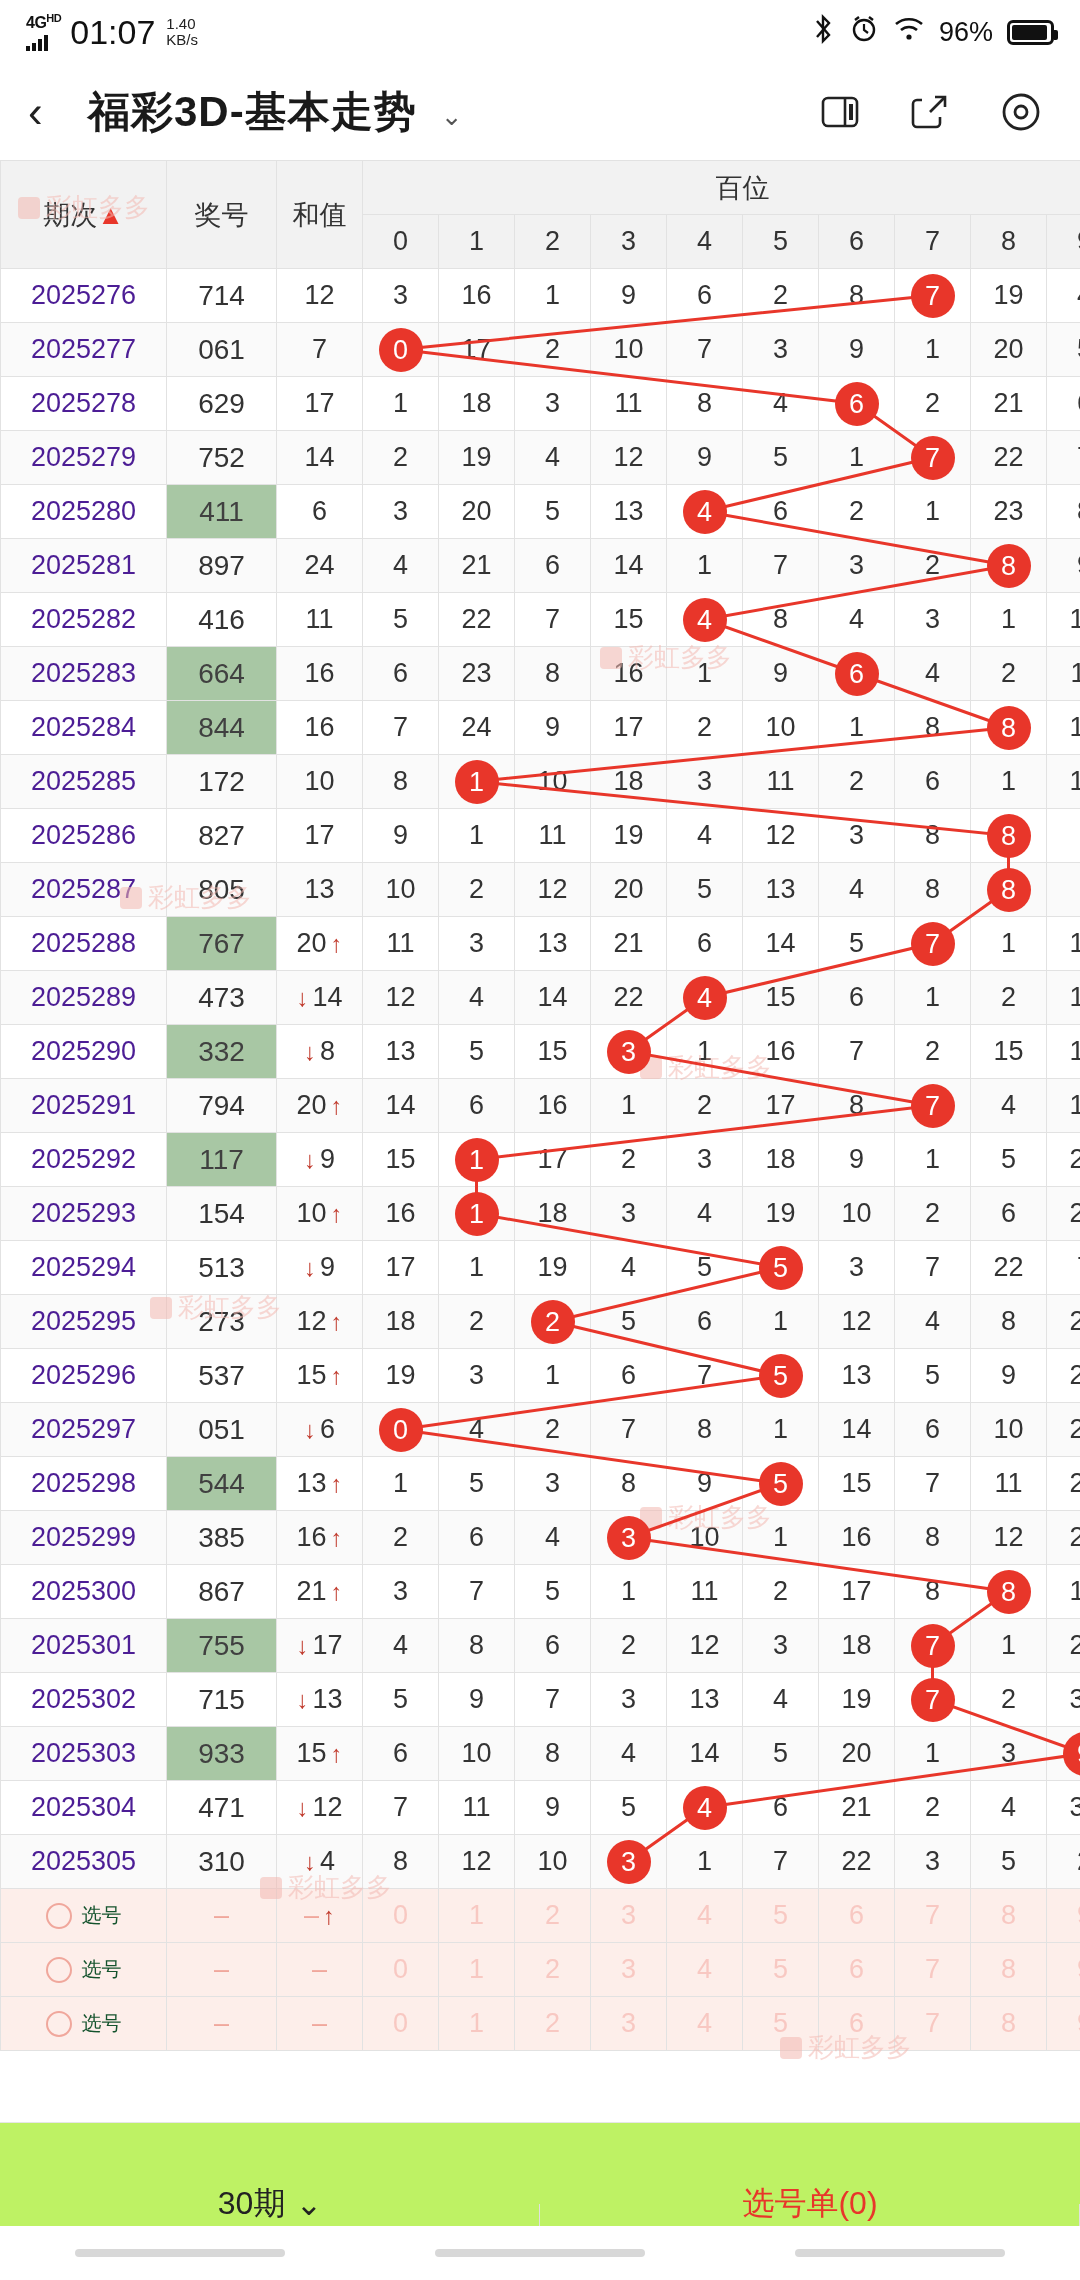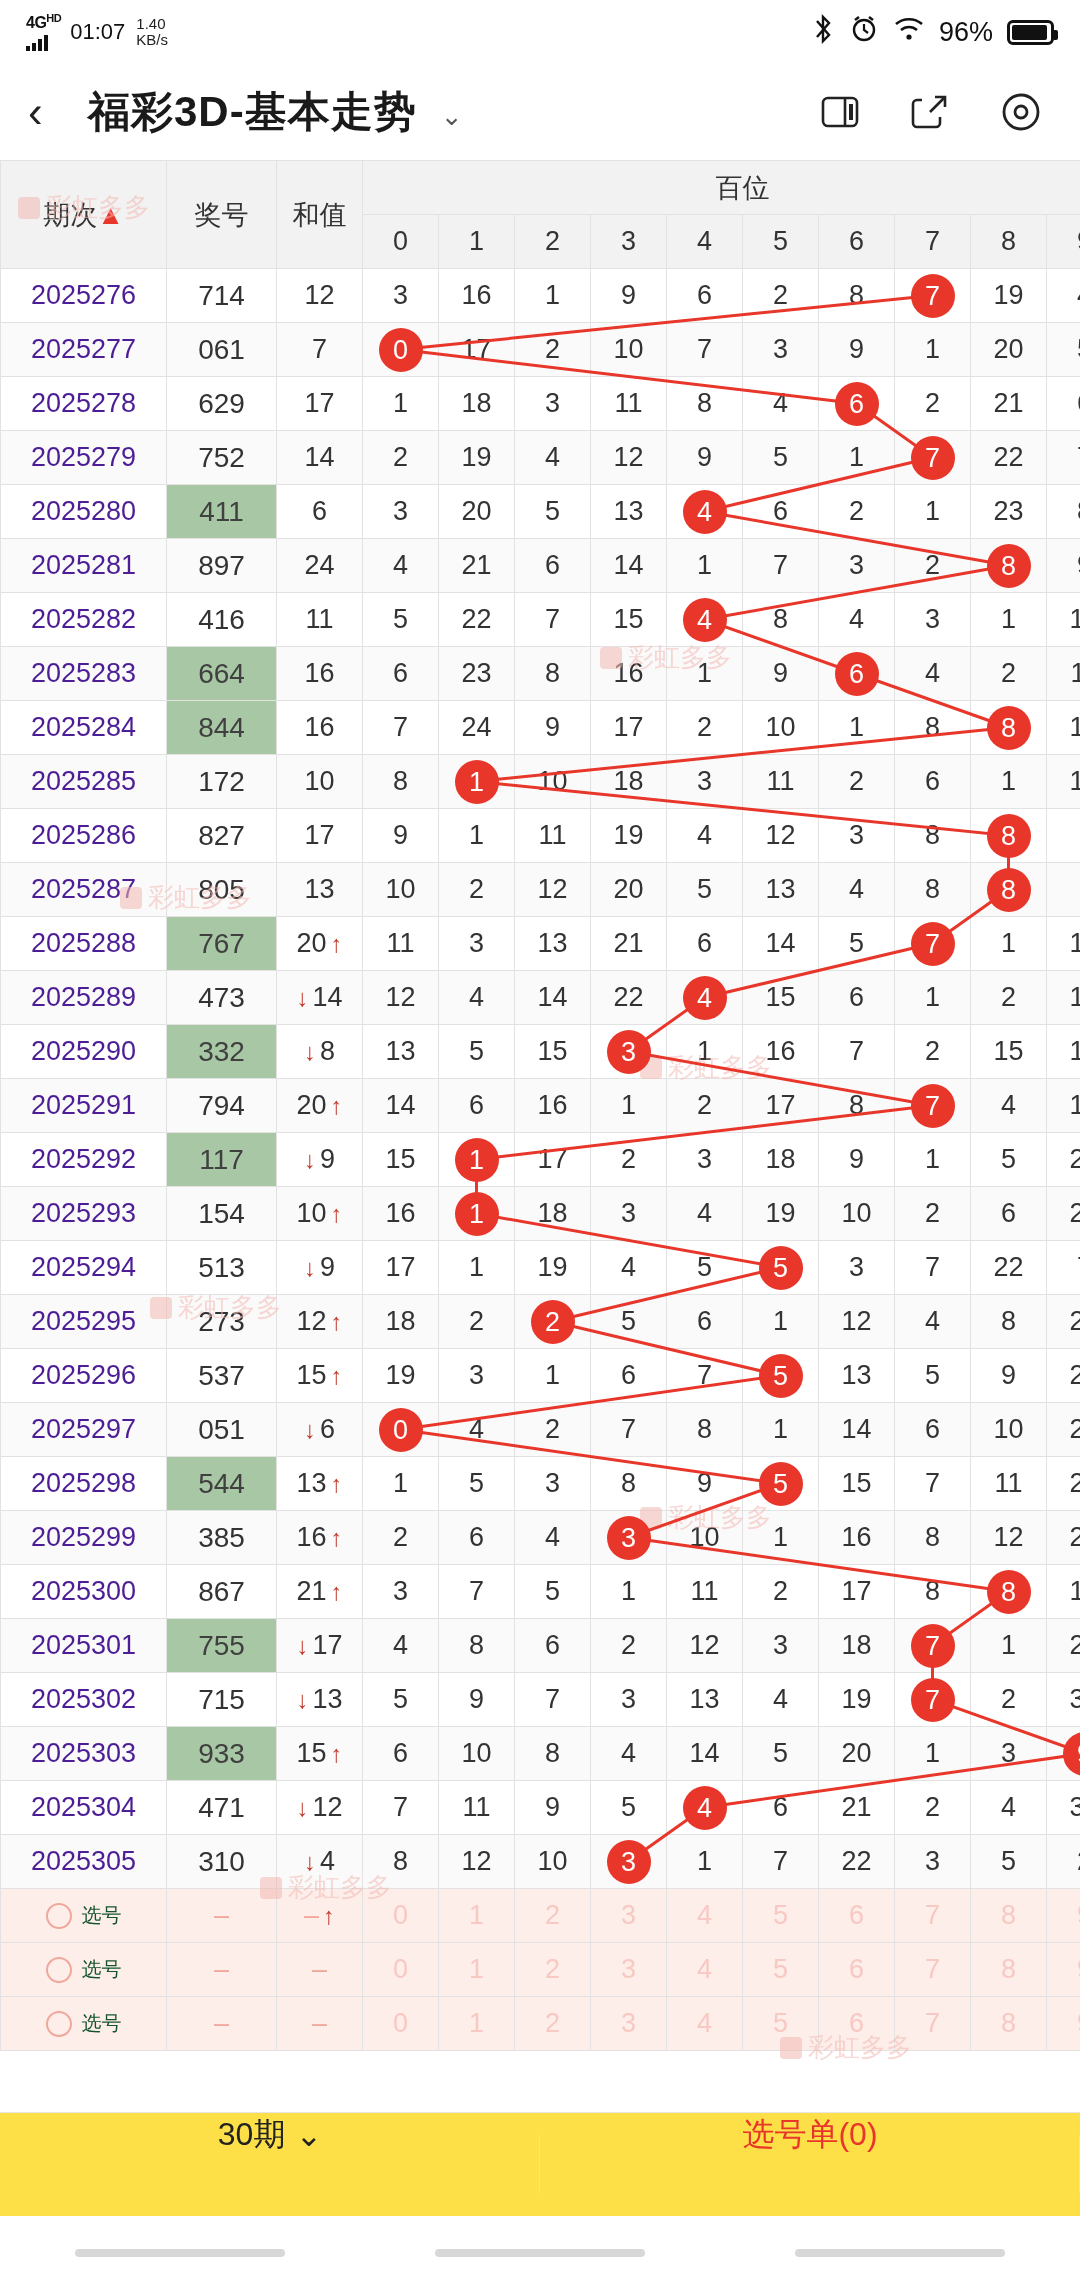--- a/index.html
+++ b/index.html
@@ -16,21 +16,21 @@
     height: 64px; display: flex; align-items: center;
     padding: 0 26px; font-size: 26px; color: #111;
   }
   .sb-left { display:flex; align-items:center; gap:9px; }
   .net-stack { display:flex; flex-direction:column; align-items:flex-start; line-height:1; }
   .net-label { font-size:16px; font-weight:bold; letter-spacing:-.5px; }
   .bars { display:flex; align-items:flex-end; gap:2px; height:17px; margin-top:2px;}
   .bars i { width:4px; background:#111; display:block; }
   .bars i:nth-child(1){height:5px;} .bars i:nth-child(2){height:8px;}
   .bars i:nth-child(3){height:12px;} .bars i:nth-child(4){height:16px;}
-  .clock { font-size:22px; font-weight:500; letter-spacing:0px; }
+  .clock { font-size:34px; font-weight:500; letter-spacing:0px; }
   .speed { display:flex; flex-direction:column; line-height:1.05; font-size:15px; color:#222; margin-left:2px; }
   .sb-right { margin-left:auto; display:flex; align-items:center; gap:14px; font-size:24px;}
   .batt-pct { font-size:27px; font-weight:500; }
   .batt {
     width:47px; height:25px; border:3px solid #111; border-radius:6px; position:relative;
     display:flex; align-items:center; padding:2px;
   }
   .batt::after{content:"";position:absolute;right:-7px;top:7px;width:4px;height:10px;background:#111;border-radius:0 2px 2px 0;}
   .batt i{display:block;height:100%;width:95%;background:#111;border-radius:2px;}
   .ico { display:inline-block; }
@@ -87,22 +87,22 @@
   .circ { width:26px; height:26px; border:2px solid #f0a79c; border-radius:50%; display:inline-block;}
 
   
   .lines { position:absolute; left:0; top:0; pointer-events:none; z-index:2; }
 
   
   .grp { background:#f2f2f2; font-size:30px; }
 
   
   .bottombar {
-    position:absolute; left:0; bottom:64px; width:1080px; height:104px;
-    display:flex; align-items:flex-start; border-top:1px solid #e6e6e6; background:#fde047;
+    position:absolute; left:0; bottom:54px; width:1080px; height:104px;
+    display:flex; align-items:flex-end; border-top:1px solid #e6e6e6; background:#bef264;
   }
   .bb-item { flex:1; text-align:center; font-size:32px; color:#e8362a; position:relative;}
   .bb-item.first { color:#222; display:flex; align-items:center; justify-content:center; gap:10px;}
   .bb-sep { position:absolute; right:0; top:22px; width:1px; height:58px; background:#e0e0e0;}
   .navbar {
     position:absolute; left:0; bottom:0; width:1080px; height:54px; background:#fff;
     display:flex; align-items:center; justify-content:space-around;
   }
   .navbar span { display:block; width:210px; height:8px; background:#d8d8d8; border-radius:4px;}
   .watermark {

